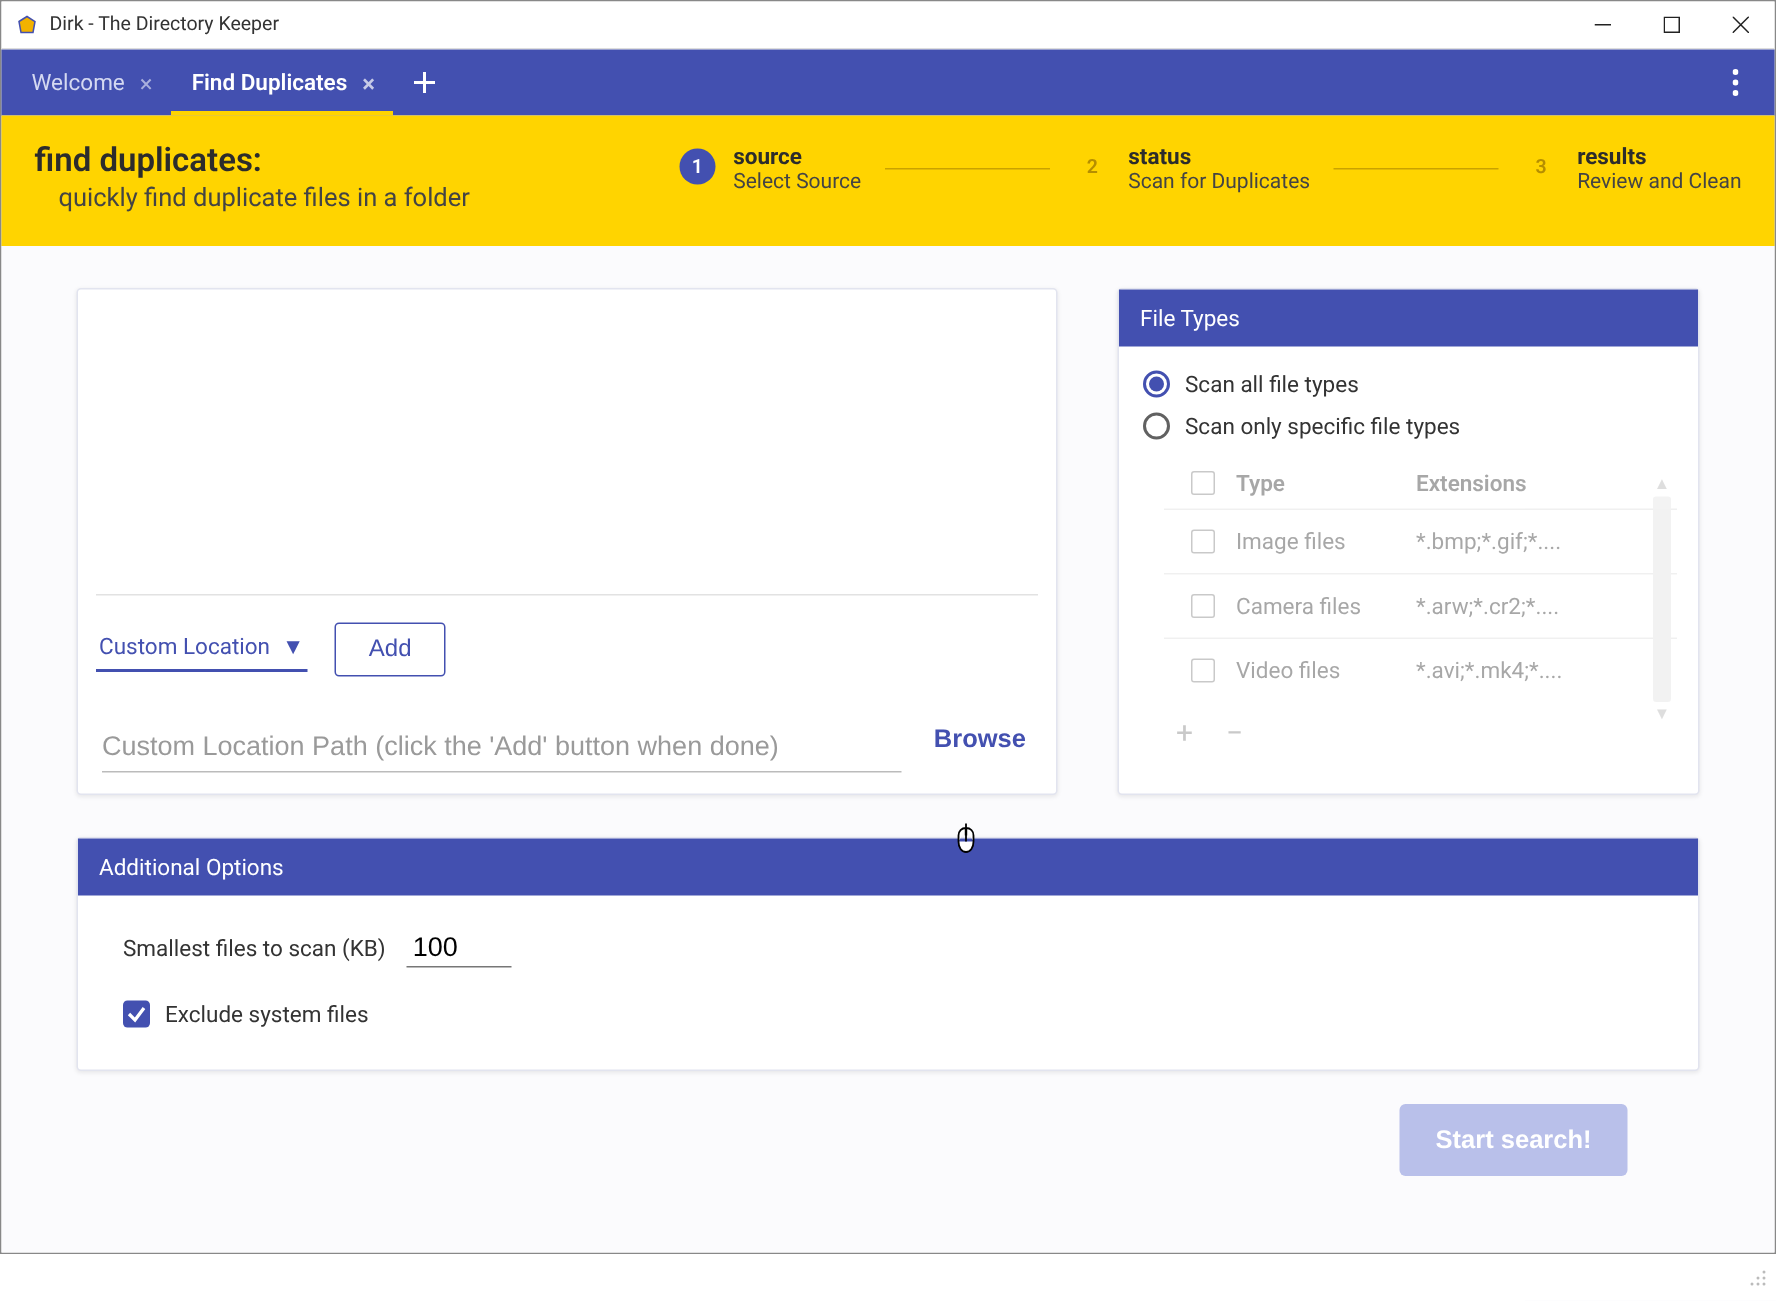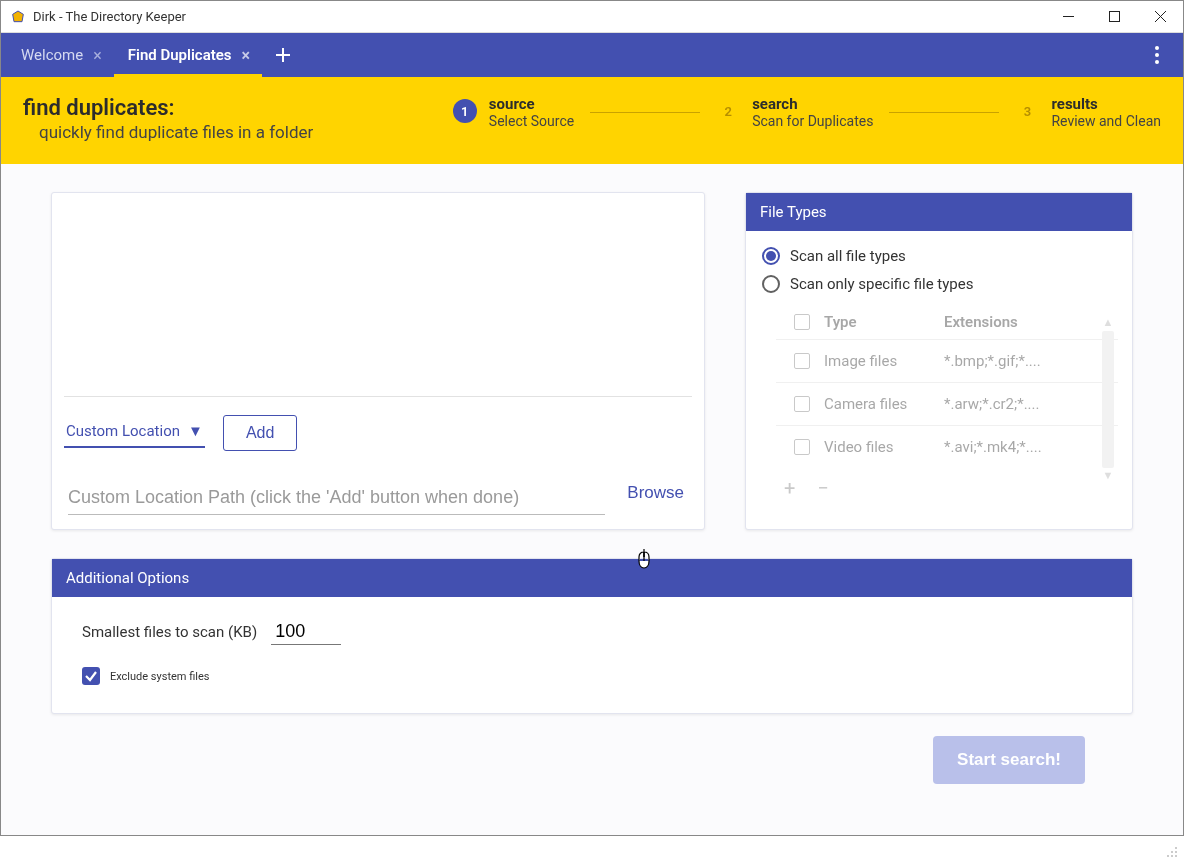--- a/index.html
+++ b/index.html
@@ -36,21 +36,21 @@
 .scanlocs { flex: 0 0 654px; }
 .scanlocs .body { padding: 14px 12px 14px 12px; min-height: 300px; display:flex; flex-direction:column;margin-top:36px;}
 .scanlocs .filler { flex:1; border-bottom:1px solid #e2e2e2; margin: 0 0 18px 0;}
 .rowflex { display:flex; align-items:center; gap:18px;}
 .select { display:flex; align-items:center; gap:8px; color:#4350b0; font-size:15px; border-bottom:2px solid #4350b0; padding:4px 2px 6px 2px; cursor:pointer;}
 .select .arr { color:#4350b0; }
 .addbtn { border:1px solid #4350b0; color:#4350b0; background:#fff; padding:8px 22px; font-size:16px; border-radius:3px; cursor:pointer;}
 .pathrow { display:flex; align-items:flex-end; gap:18px; margin-top:28px; padding:0 4px;}
 .pathinput { flex:1; border:none; border-bottom:1px solid #bbb; font-size:18px; color:#9a9a9a; padding:6px 0 6px 0; background:transparent;}
 .pathinput::placeholder { color:#9a9a9a;}
-.browsebtn { color:#4350b0; font-size:17px; font-weight:400; cursor:pointer; background:none; border:none; padding:4px 4px 12px 4px;}
+.browsebtn { color:#4350b0; font-size:17px; font-weight:700; cursor:pointer; background:none; border:none; padding:4px 4px 12px 4px;}
 .filetypes { flex:1;}
 .filetypes .body { padding: 16px 14px 10px 16px; position:relative;}
 .radio { display:flex; align-items:center; gap:10px; font-size:15px; color:#333; margin-bottom:10px; cursor:pointer;}
 .radio .r { width:18px; height:18px; border:2px solid #616161; border-radius:50%; display:flex; align-items:center; justify-content:center;}
 .radio.sel .r { border-color:#4350b0;}
 .radio.sel .r::after { content:''; width:10px; height:10px; background:#4350b0; border-radius:50%;}
 .fttable { margin-top:12px; padding-left:14px; opacity:.55; position:relative;}
 .fthead { display:flex; padding:8px 4px; font-weight:600; color:#616161; font-size:15px; align-items:center;}
 .fthead .cb, .ftrow .cb { width:44px; display:flex; justify-content:center;}
 .fthead .c1, .ftrow .c1 { width:120px;}
@@ -58,21 +58,21 @@
 .ftrow { display:flex; padding:12px 4px; border-top:1px solid #e4e4e4; color:#616161; font-size:15px; align-items:center;}
 .cbbox { width:16px; height:16px; border:1.5px solid #9e9e9e; border-radius:2px;}
 .ftactions { display:flex; gap:22px; padding:8px 8px 2px 8px; color:#9e9e9e; font-size:20px;}
 .scrollbar { position:absolute; right:4px; top:12px; bottom:20px; width:12px; display:flex; flex-direction:column; align-items:center;}
 .scrollbar .up, .scrollbar .dn { color:#c4c4c4; font-size:11px; line-height:12px;}
 .scrollbar .track { flex:1; width:12px; background:#e9e9e9; border-radius:2px; margin:2px 0;}
 .addopts { margin-top:28px; }
 .addopts .body { padding: 22px 30px 28px 30px;}
 .aorow { display:flex; align-items:center; gap:14px; font-size:15px; color:#333; }
 .numinput { border:none; border-bottom:1px solid #777; font-size:18px; width:70px; padding:2px 4px;}
-.chkrow { display:flex; align-items:center; gap:10px; margin-top:22px; font-size:11px; cursor:pointer;}
+.chkrow { display:flex; align-items:center; gap:10px; margin-top:22px; font-size:15px; cursor:pointer;}
 .chkbox { width:18px; height:18px; border-radius:3px; background:#4350b0; display:flex; align-items:center; justify-content:center;}
 .chkbox svg { color:#fff;}
 .footer { display:flex; justify-content:flex-end; padding: 22px 48px 14px 0;}
 .startbtn { background:#b9c0ea; color:#fff; font-size:17px; font-weight:600; padding:14px 24px; border:none; border-radius:4px; cursor:not-allowed;}
 .resize { position:absolute; right:6px; bottom:6px; color:#bbb; font-size:11px;}
 .cursor { position:absolute; left:638px; top:548px; pointer-events:none;}
 </style>
 </head>
 <body>
 
@@ -137,21 +137,21 @@
         <div class="num">1</div>
         <div class="labels">
           <div class="t1">source</div>
           <div class="t2">Select Source</div>
         </div>
       </div>
       <div class="stepdiv"></div>
       <div class="step">
         <div class="num">2</div>
         <div class="labels">
-          <div class="t1">search</div>
+          <div class="t1">status</div>
           <div class="t2">Scan for Duplicates</div>
         </div>
       </div>
       <div class="stepdiv"></div>
       <div class="step">
         <div class="num">3</div>
         <div class="labels">
           <div class="t1">results</div>
           <div class="t2">Review and Clean</div>
         </div>

